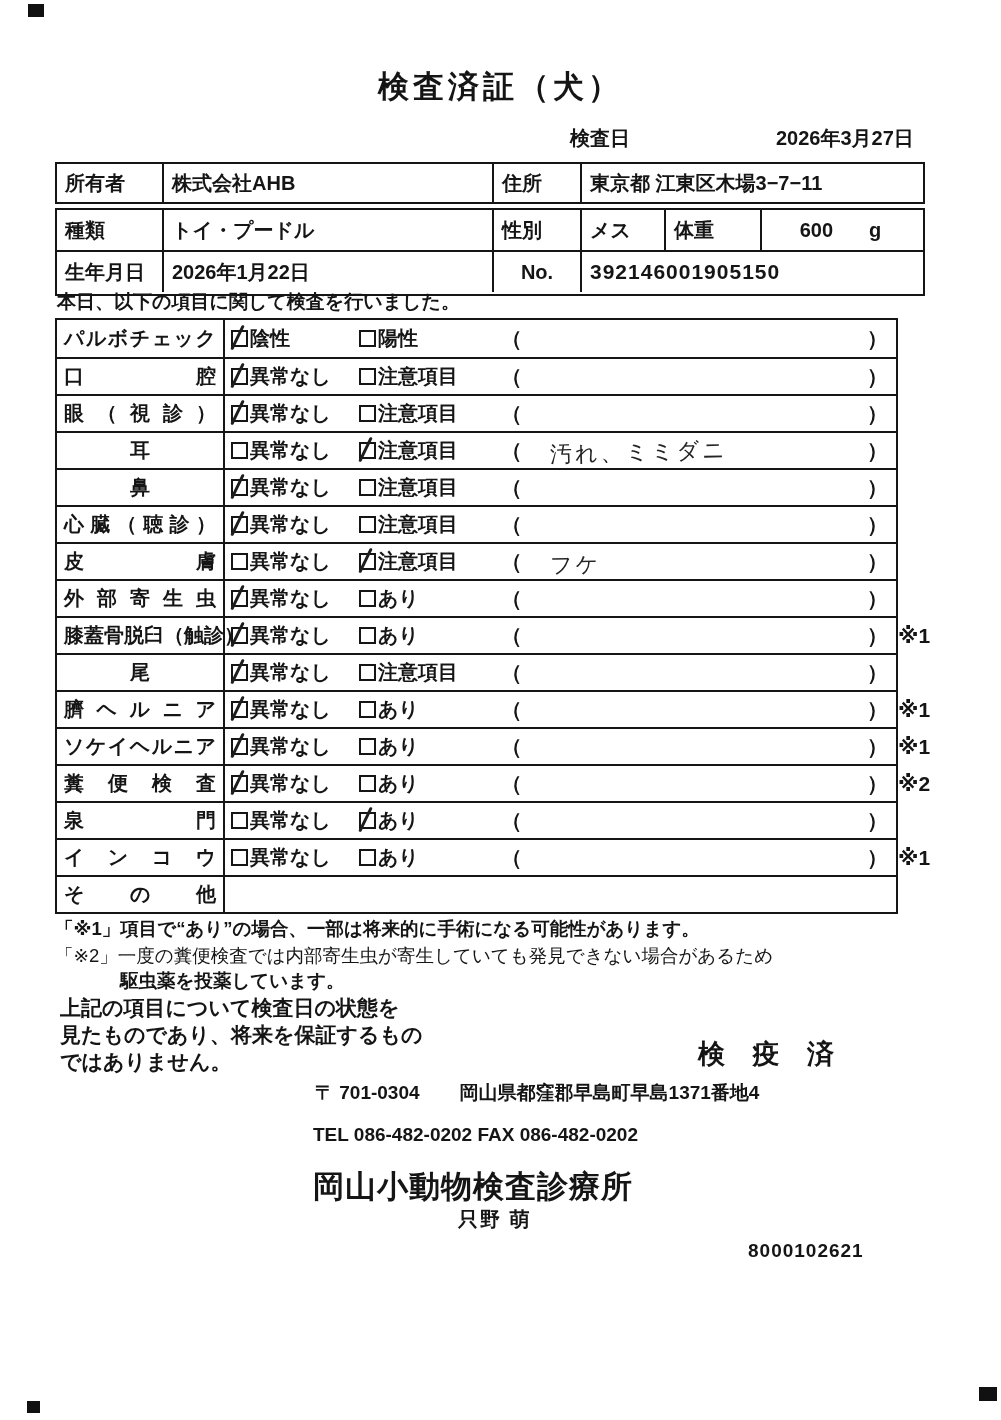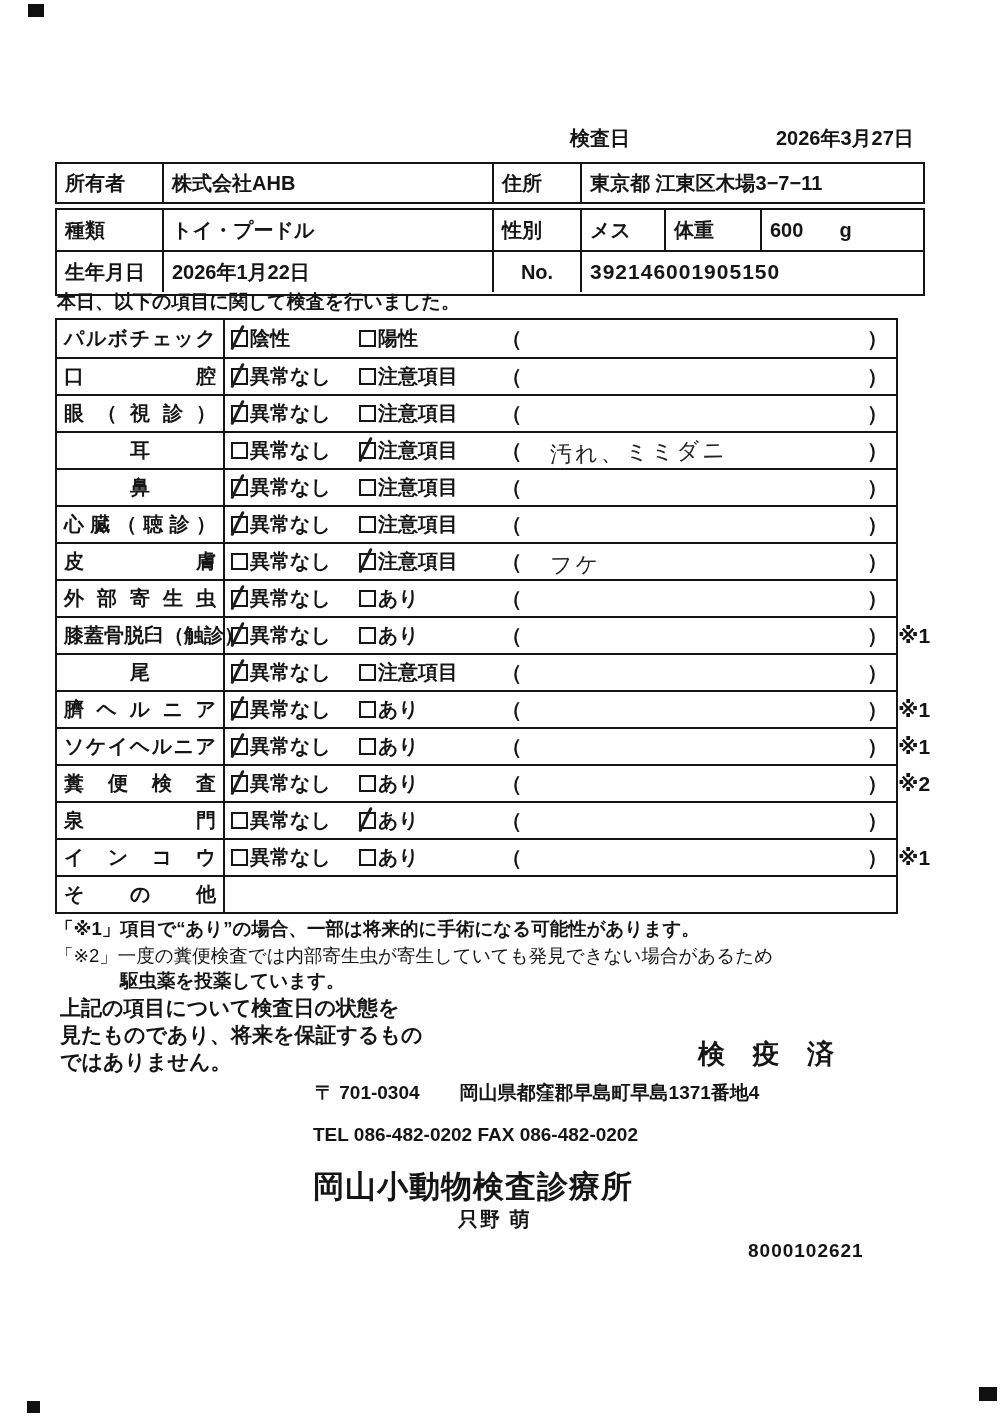--- a/index.html
+++ b/index.html
@@ -21,21 +21,21 @@
   .cell{display:flex;align-items:center;padding:0 8px;font-size:20px;font-weight:700;
         box-sizing:border-box;white-space:nowrap;overflow:hidden;}
   .cell + .cell{border-left:2px solid #151515;}
   .w-label{width:105px;}
   .w-value{width:330px;}
   .w-mid{width:88px;}
   .w-rest{flex:1;}
   .w-sex{width:84px;}
   .w-wlabel{width:76px;}
   .center{justify-content:center;}
-  .weight-cell{justify-content:flex-start;gap:36px;padding-right:12px;margin-left:20px;}
+  .weight-cell{justify-content:center;gap:36px;padding-right:12px;margin-left:20px;}
   .no-value{font-size:21px;letter-spacing:1px;}
 
   .intro{position:absolute;top:289px;left:57px;font-size:19px;font-weight:700;}
 
   .cl{position:absolute;top:318px;left:55px;width:843px;border:2px solid #151515;box-sizing:border-box;}
   .cl-row{display:flex;height:37px;position:relative;box-sizing:border-box;}
   .cl-row + .cl-row{border-top:2px solid #151515;}
   .cl-label{width:168px;border-right:2px solid #151515;display:flex;align-items:center;
             justify-content:space-between;padding:0 7px;font-size:20px;font-weight:700;box-sizing:border-box;}
   .cl-label.single{justify-content:center;}
@@ -72,20 +72,21 @@
 </style>
 </head>
 <body>
 
 <div class="page">
 
   <div class="artifact a1"></div>
   <div class="artifact a2"></div>
   <div class="artifact a3"></div>
 
+  <div class="title">検査済証（犬）</div>
 
   <div class="insp-date-label">検査日</div>
   <div class="insp-date-value">2026年3月27日</div>
 
   <div class="tbl t1">
     <div class="trow">
       <div class="cell w-label">所有者</div>
       <div class="cell w-value">株式会社AHB</div>
       <div class="cell w-mid">住所</div>
       <div class="cell w-rest">東京都 江東区木場3−7−11</div>

